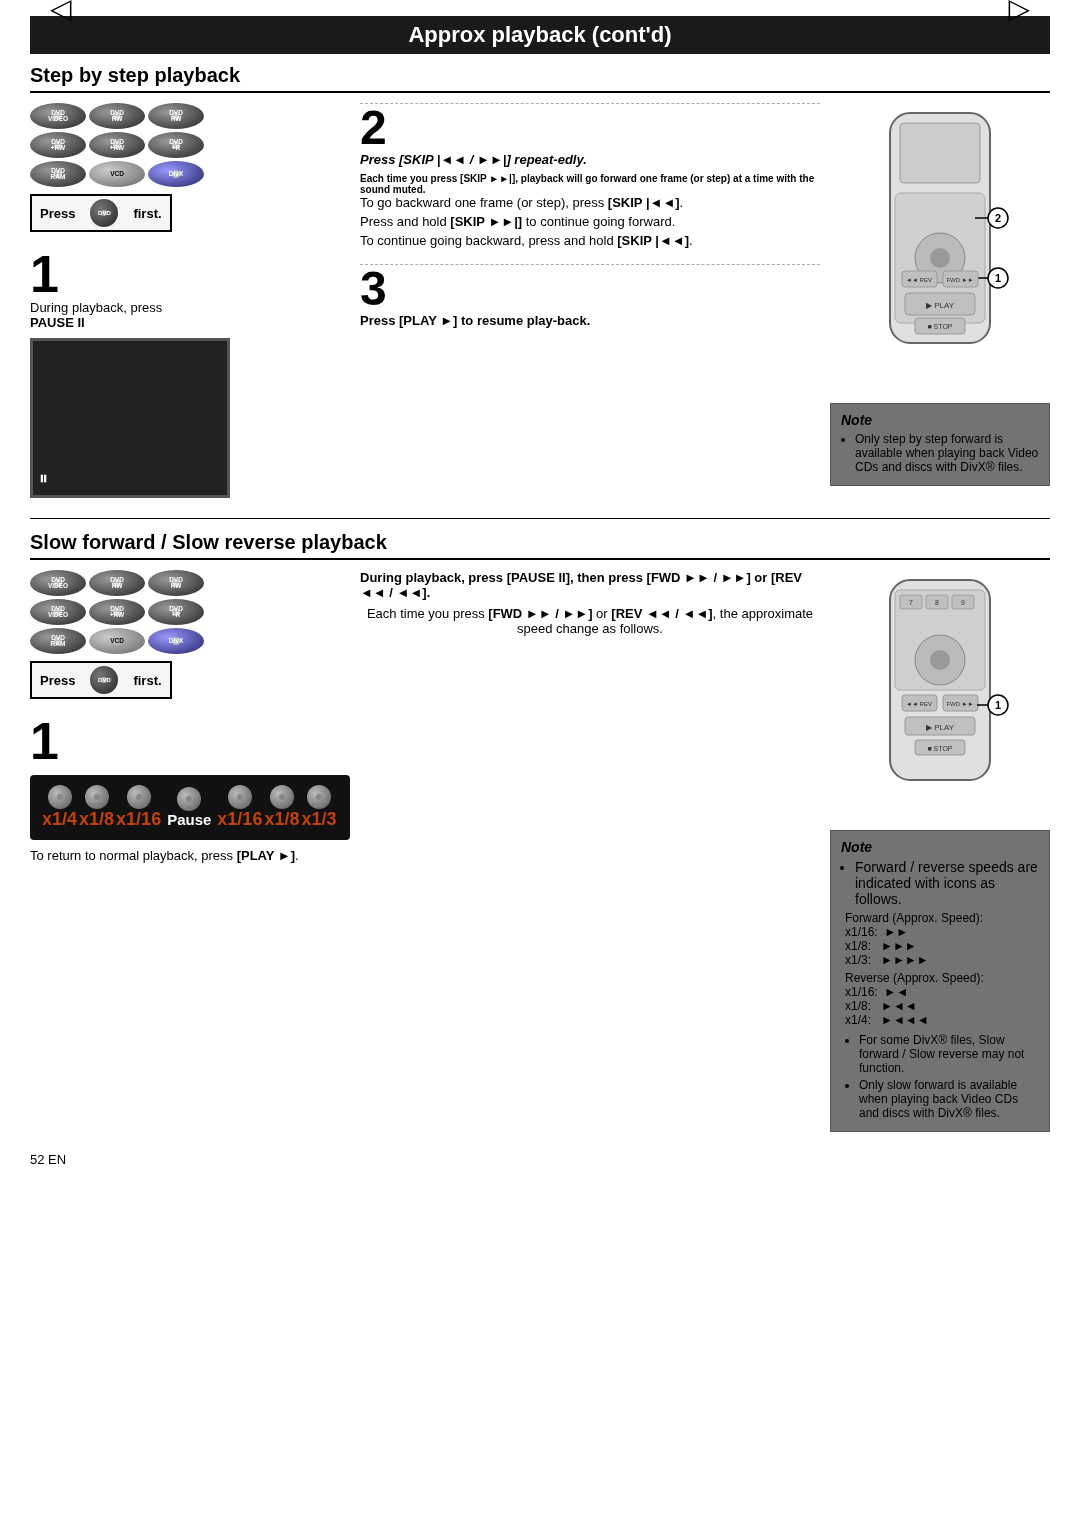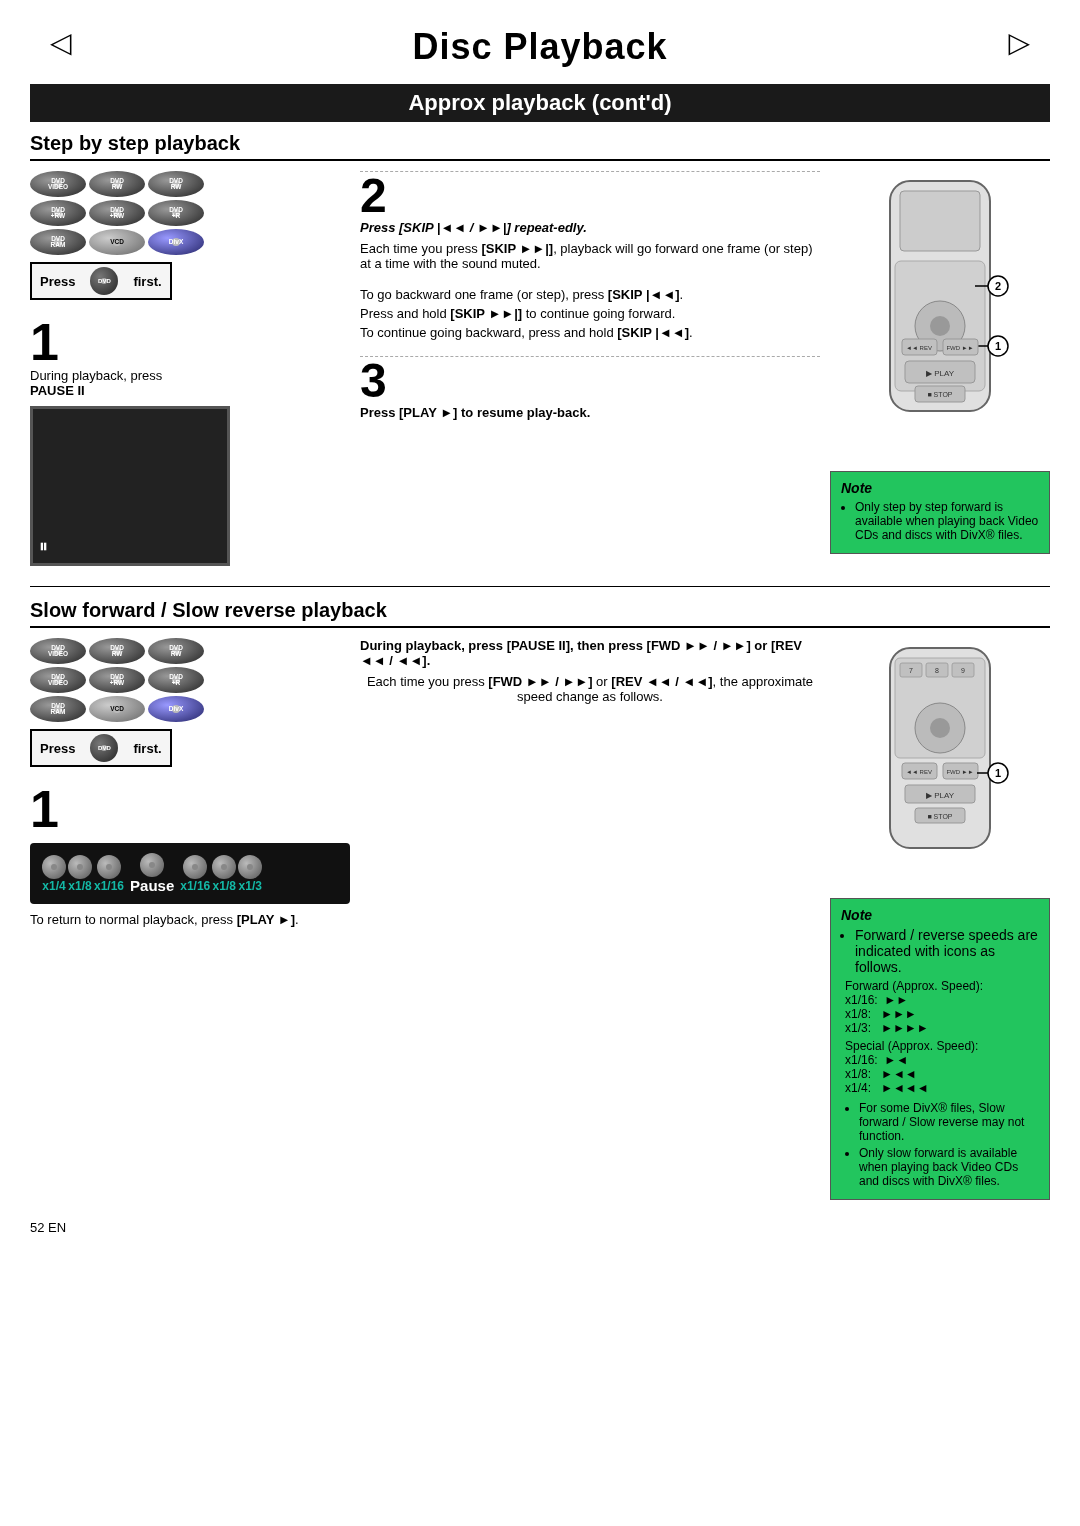--- a/index.html
+++ b/index.html
@@ -126,21 +126,21 @@
     .remote-container {
       display: flex;
       justify-content: center;
       align-items: flex-start;
     }
 
     
     .note-box {
       border: 1.5px solid #555;
       padding: 8px 10px;
-      background: #22c55e;
+      background: #737373;
       font-size: 12px;
     }
 
     .note-box .note-title {
       font-style: italic;
       font-weight: bold;
       font-size: 14px;
       margin-bottom: 4px;
     }
 
@@ -246,23 +246,23 @@
     }
 
     .speed-seg {
       display: flex;
       flex-direction: column;
       align-items: center;
       color: #fff;
     }
 
     .speed-text-label {
-      font-size: 12px;
-      font-weight: bold;
-      color: #14b8a6;
+      font-size: 18px;
+      font-weight: bold;
+      color: #c2410c;
     }
 
     .speed-disc-img {
       width: 24px;
       height: 24px;
       border-radius: 50%;
       background: radial-gradient(circle at 35% 35%, #bbb, #555);
       position: relative;
     }
     .speed-disc-img::after {
@@ -285,21 +285,20 @@
       text-align: center;
     }
   </style>
 </head>
 <body>
 
 <div class="page-container">
 
   <div class="title-wrapper">
     <span class="title-arrow-left">◁</span>
-    <h1 class="main-title">Disc Playback</h1>
     <span class="title-arrow-right">▷</span>
   </div>
 
   <div class="section-header">Approx playback (cont'd)</div>
 
   <div>
     <h2 class="subsection-header">Step by step playback</h2>
 
     <div class="section-body">
 
@@ -365,21 +364,21 @@
         </div>
       </div>
 
       <div class="col-middle">
 
         <div style="border-top:1px dashed #aaa; padding-top:0; margin-bottom:16px;">
           <div class="step-label-num">2</div>
           <p style="font-size:13px; font-weight:bold; margin-bottom:6px;font-style:italic;">
             Press [SKIP |◄◄ / ►►|] repeat-edly.
           </p>
-          <p style="font-size:13px; margin-bottom:16px;">
+          <p style="font-size:10px; margin-bottom:0;font-weight:bold;">
             Each time you press <b>[SKIP ►►|]</b>, playback will go forward one frame (or step) at a time with the sound muted.
           </p>
           <p style="font-size:13px; margin-bottom:4px;">
             To go backward one frame (or step), press <b>[SKIP |◄◄]</b>.
           </p>
           <p style="font-size:13px; margin-bottom:4px;">
             Press and hold <b>[SKIP ►►|]</b> to continue going forward.
           </p>
           <p style="font-size:13px;">
             To continue going backward, press and hold <b>[SKIP |◄◄]</b>.
@@ -586,21 +585,21 @@
         <div class="note-box">
           <div class="note-title">Note</div>
           <ul style="padding-left:14px; font-size:14px;">
             <li>Forward / reverse speeds are indicated with icons as follows.</li>
           </ul>
           <div style="font-size:12px; padding-left:4px; margin-top:4px;">
             <div>Forward (Approx. Speed):</div>
             <div>x1/16: &nbsp;►►</div>
             <div>x1/8: &nbsp;&nbsp;►►►</div>
             <div>x1/3: &nbsp;&nbsp;►►►►</div>
-            <div style="margin-top:4px;">Special (Approx. Speed):</div>
+            <div style="margin-top:4px;">Reverse (Approx. Speed):</div>
             <div>x1/16: &nbsp;►◄</div>
             <div>x1/8: &nbsp;&nbsp;►◄◄</div>
             <div>x1/4: &nbsp;&nbsp;►◄◄◄</div>
             <ul style="padding-left:14px; margin-top:6px;">
               <li>For some DivX® files, Slow forward / Slow reverse may not function.</li>
               <li>Only slow forward is available when playing back Video CDs and discs with DivX® files.</li>
             </ul>
           </div>
         </div>
       </div>

